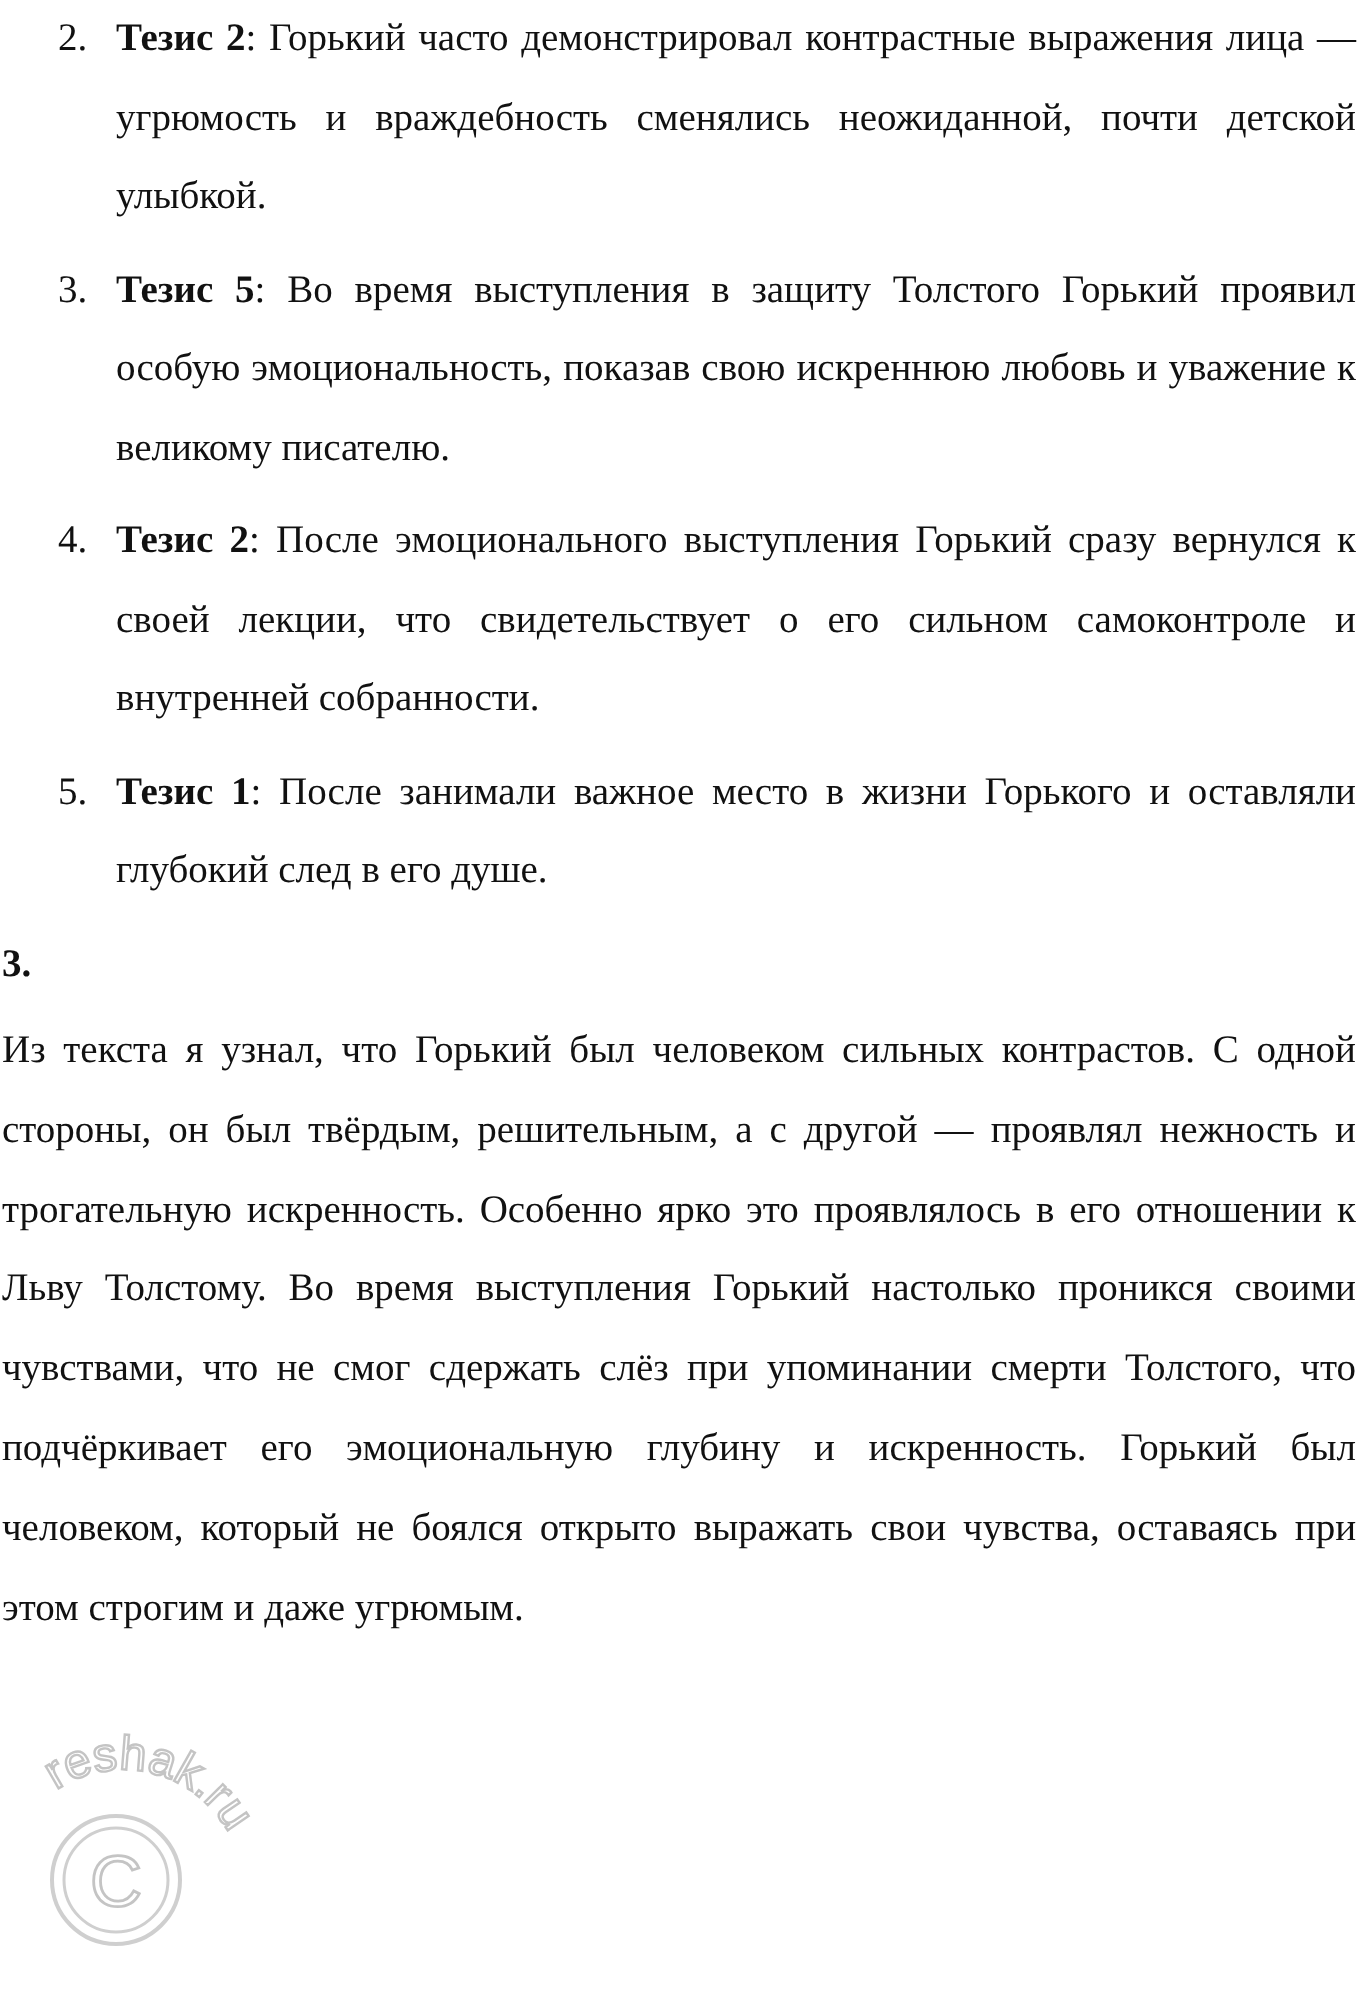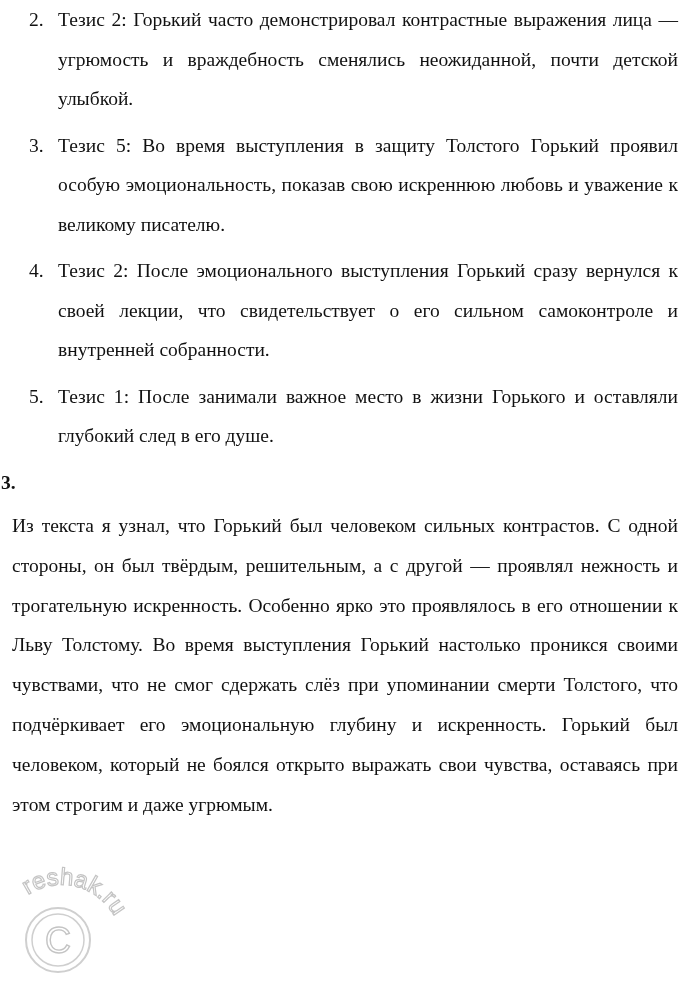--- a/index.html
+++ b/index.html
@@ -33,32 +33,32 @@
       padding-right: 2px;
       text-align: justify;
       line-height: 39.5px;
       margin-bottom: 7px;
     }
     .list-item .num {
       position: absolute;
       left: 29px;
       top: 0;
     }
-    .list-item b { font-weight: normal; }
+    .list-item b { font-weight: bold; }
     .section-heading {
       font-weight: bold;
       line-height: 39.5px;
       margin: 0;
       padding-left: 1px;
     }
     .para {
       text-align: justify;
       line-height: 39.8px;
       margin: 4px 0 6px 0;
-      padding: 0 2px 0 12px;
+      padding: 0 2px 0 1px;
     }
     .watermark {
       position: absolute;
       left: 18px;
       top: 845px;
       width: 140px;
       height: 150px;
       pointer-events: none;
     }
   </style>

